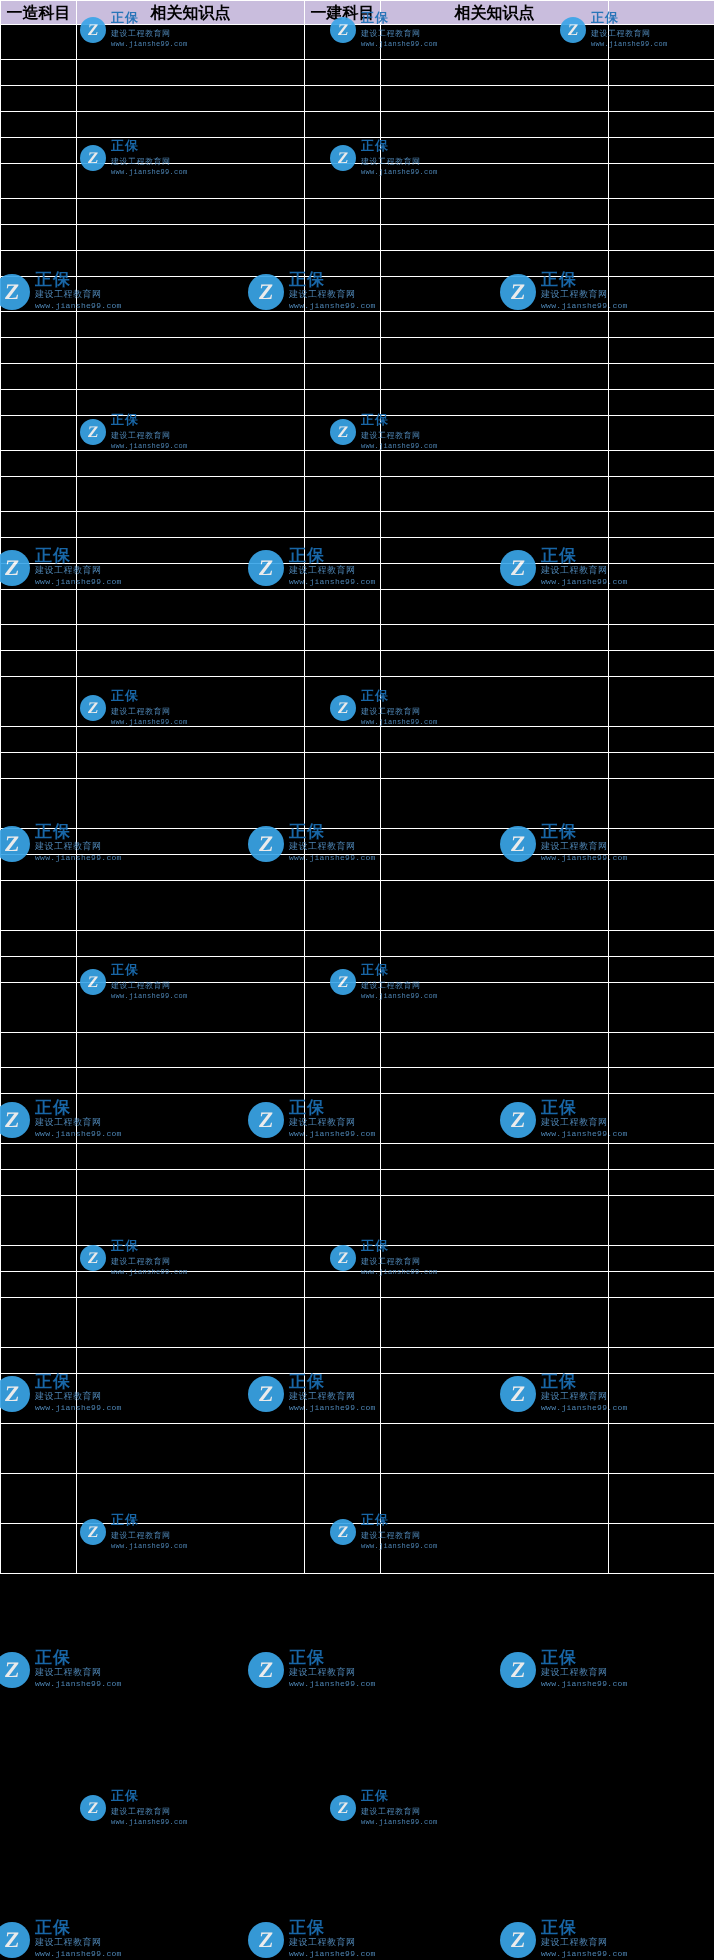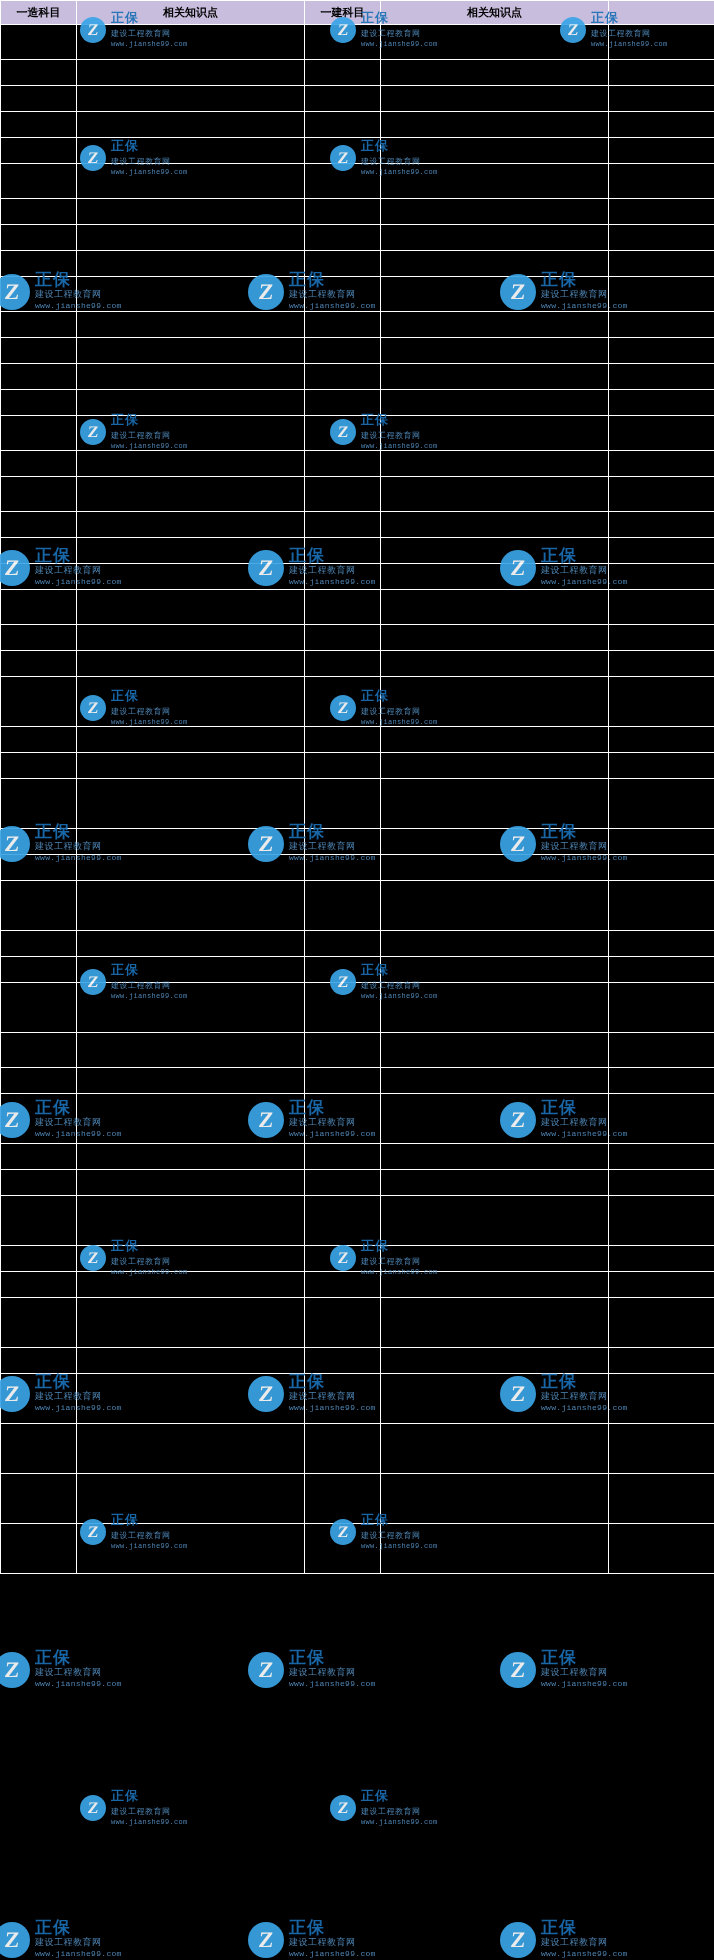--- a/index.html
+++ b/index.html
@@ -44,21 +44,21 @@
     vertical-align: middle;
     word-break: break-all;
     height: 26px;
   }
   table.cmp thead th {
     background: #c9bddd;
     color: #000000;
     font-weight: bold;
     text-align: center;
     height: 24px;
-    font-size: 11px;
+    font-size: 16px;
   }
   td.subj {
     text-align: center;
     font-weight: bold;
     writing-mode: horizontal-tb;
   }
   td.kp {
     text-align: left;
   }
   td.blank { }

